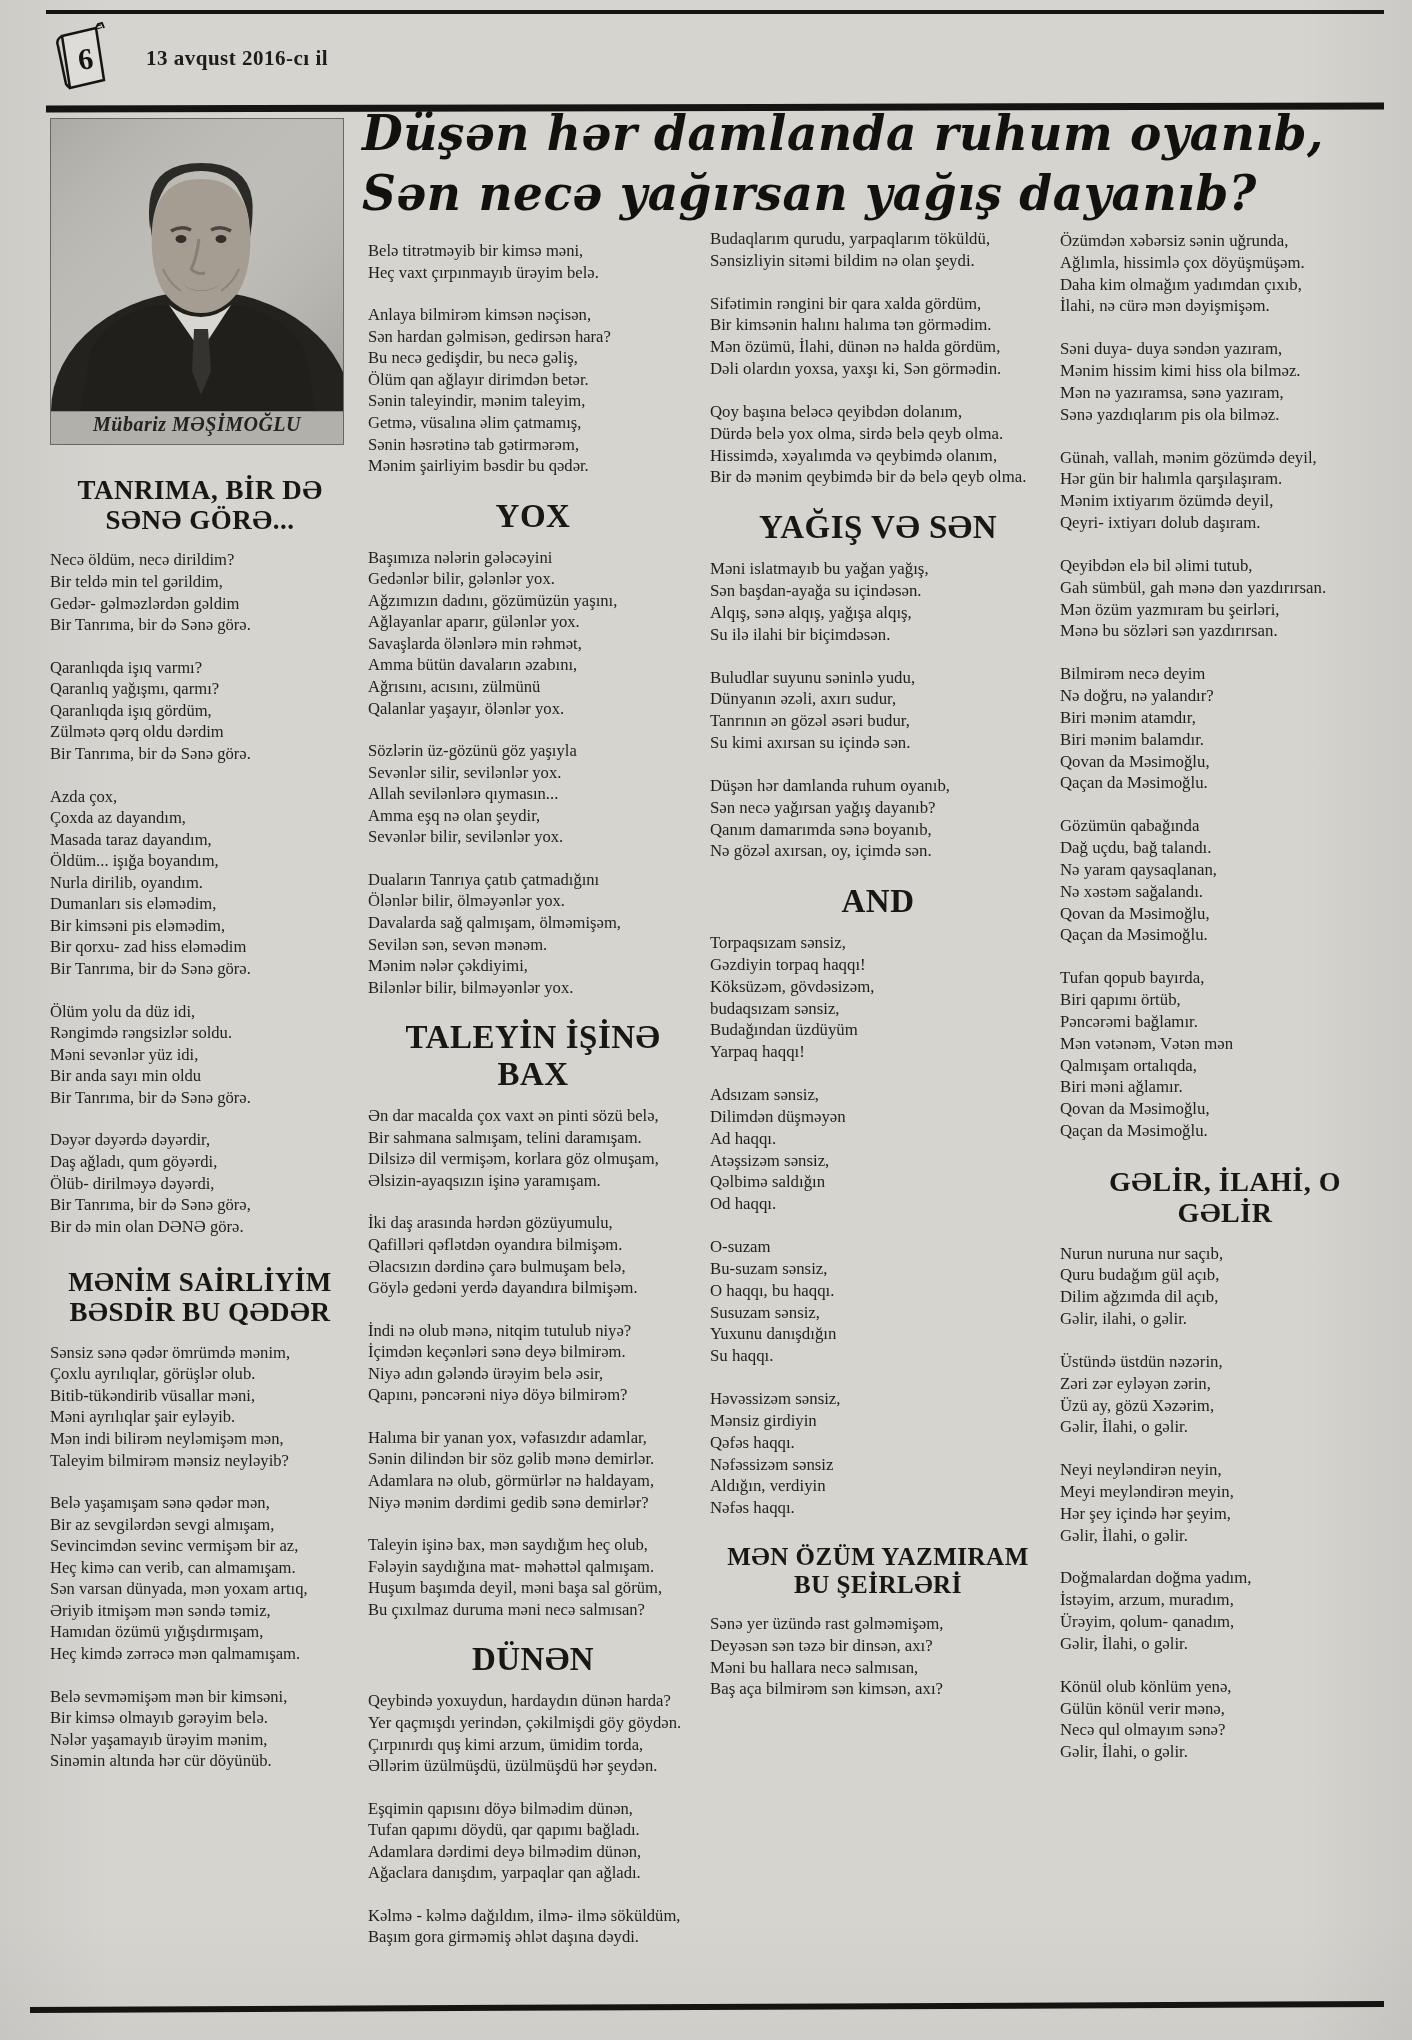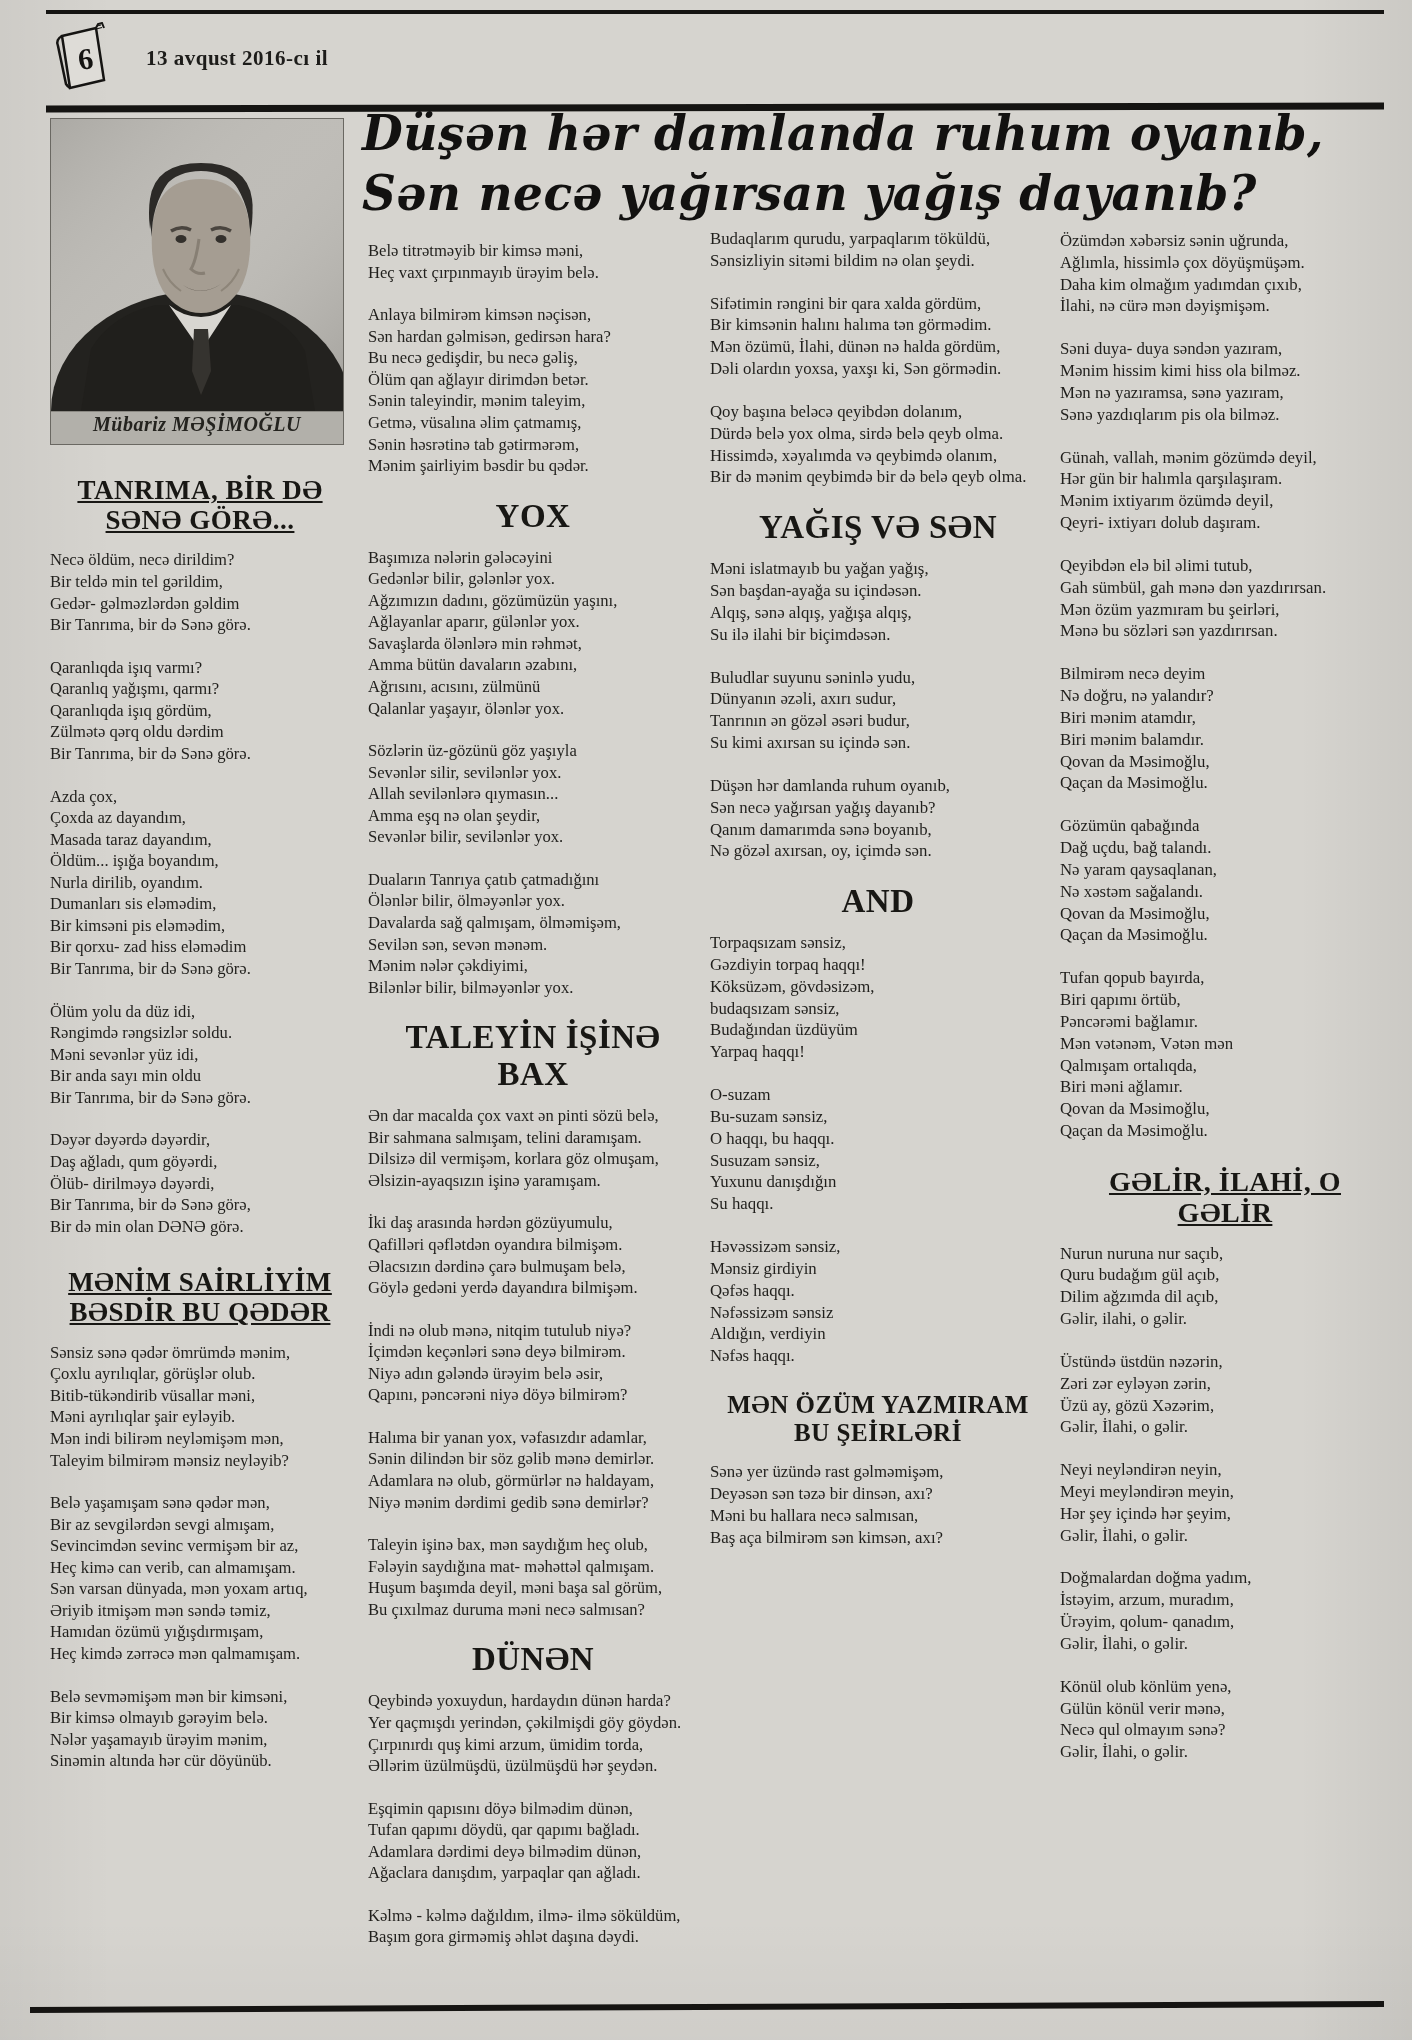--- a/index.html
+++ b/index.html
@@ -49,21 +49,21 @@
   .caption{
     background:#b2b0aa;border-top:1px solid #8a8882;
     text-align:center;font-style:italic;font-weight:bold;font-size:20px;
     padding:1px 2px 8px;letter-spacing:0.5px;color:#24231f;
   }
 
   .poem-heading{
     text-align:center;font-weight:bold;line-height:1.12;
     margin:24px 0 14px;letter-spacing:0.5px;color:#181714;
   }
-  .poem-heading.lg{font-size:28px;text-decoration:underline;}
+  .poem-heading.lg{font-size:28px;}
   .poem-heading.xl{font-size:33px;margin:20px 0 12px;}
   .poem-heading.md{font-size:25px;}
   .col1 .poem-heading.lg{font-size:27px;margin-top:30px;}
 
   .stanza{margin:0 0 21px;}
   .line{font-size:16.8px;line-height:1.3;color:#201f1c;}
   .col1 .line,.col2 .line{font-size:16.6px;}
 </style>
 </head>
 <body>
@@ -321,20 +321,28 @@
         <div class="poem-heading xl">AND</div>
         <div class="stanza">
           <div class="line">Torpaqsızam sənsiz,</div>
           <div class="line">Gəzdiyin torpaq haqqı!</div>
           <div class="line">Köksüzəm, gövdəsizəm,</div>
           <div class="line">budaqsızam sənsiz,</div>
           <div class="line">Budağından üzdüyüm</div>
           <div class="line">Yarpaq haqqı!</div>
         </div>
         <div class="stanza">
+          <div class="line">Adsızam sənsiz,</div>
+          <div class="line">Dilimdən düşməyən</div>
+          <div class="line">Ad haqqı.</div>
+          <div class="line">Atəşsizəm sənsiz,</div>
+          <div class="line">Qəlbimə saldığın</div>
+          <div class="line">Od haqqı.</div>
+        </div>
+        <div class="stanza">
           <div class="line">O-suzam</div>
           <div class="line">Bu-suzam sənsiz,</div>
           <div class="line">O haqqı, bu haqqı.</div>
           <div class="line">Susuzam sənsiz,</div>
           <div class="line">Yuxunu danışdığın</div>
           <div class="line">Su haqqı.</div>
         </div>
         <div class="stanza">
           <div class="line">Həvəssizəm sənsiz,</div>
           <div class="line">Mənsiz girdiyin</div>

